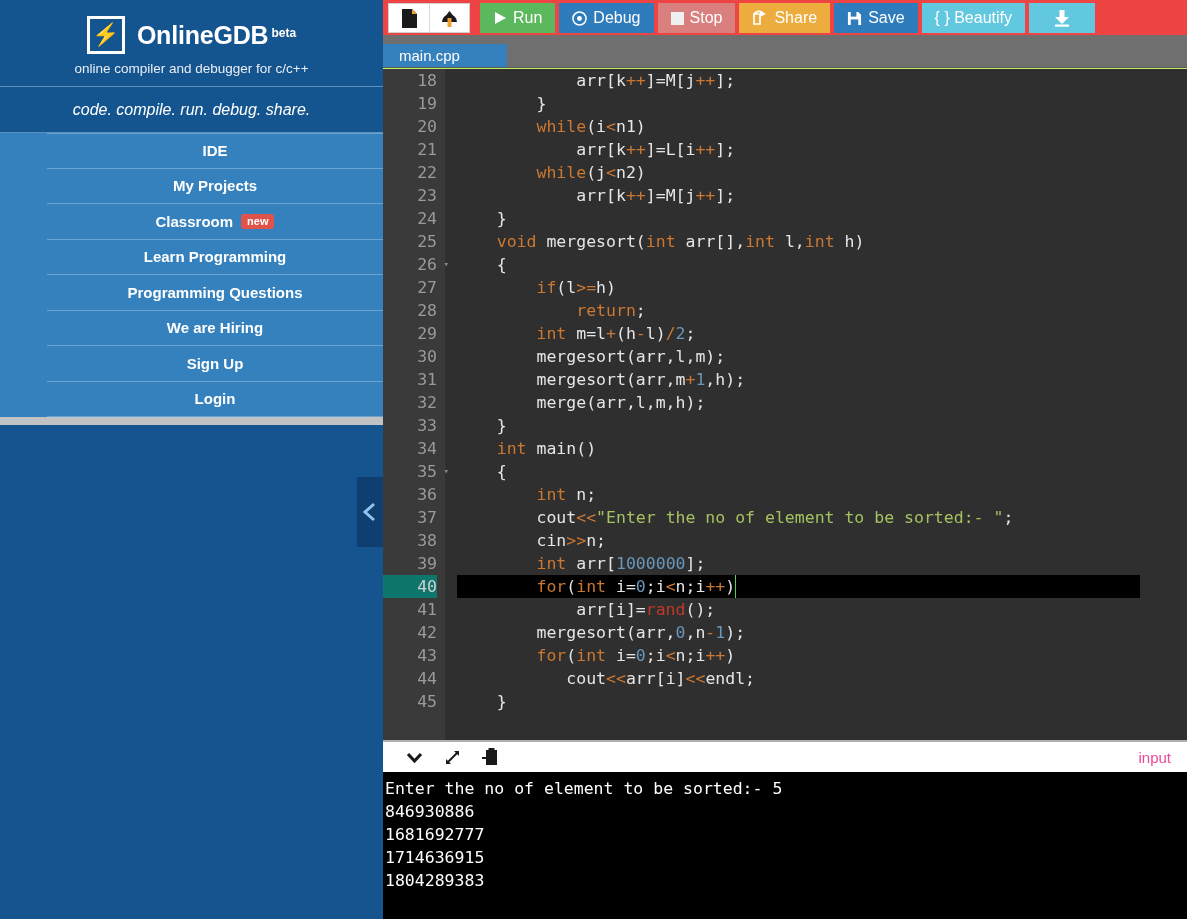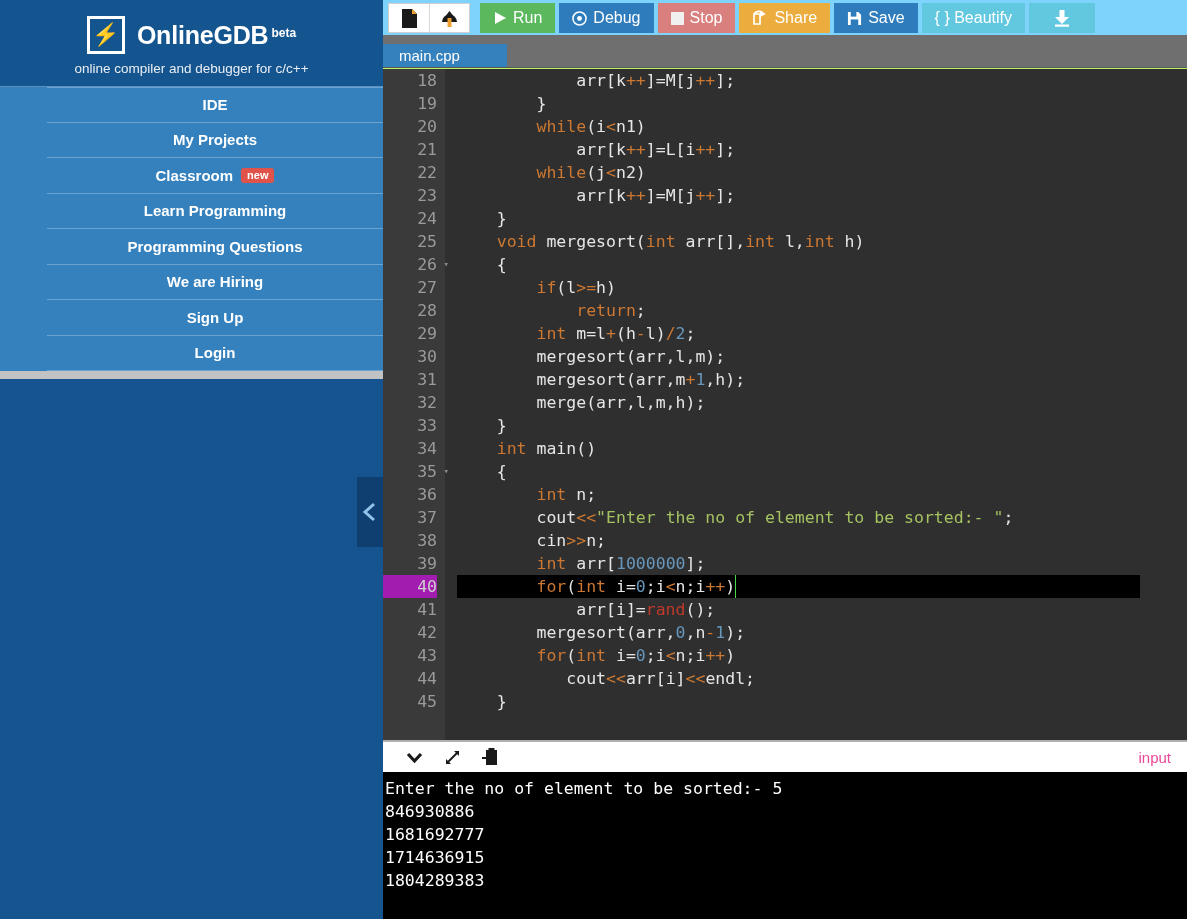--- a/index.html
+++ b/index.html
@@ -43,21 +43,21 @@
   .footer { background:#3581bd; padding:7px 6px 9px; text-align:center;
     font-size:13px; color:#fff; line-height:1.95; }
   .footer a { color:#fff; text-decoration:underline; cursor:pointer; }
   .footer .dot{ margin:0 4px; }
 
   
   #right { flex:1; display:flex; flex-direction:column; height:919px;
     background:#9a9a9a; min-width:0; }
 
   
-  .toolbar { height:35px; background:#7dd3fc; display:flex; align-items:stretch;
+  .toolbar { height:35px; background:#ef4444; display:flex; align-items:stretch;
     padding:2px 0 0 5px; gap:0; flex:0 0 35px; }
   .tb-iconset { display:flex; background:#fff; border:1px solid #d0d0d0;
     margin:1px 10px 2px 0; }
   .tb-icon { width:40px; display:flex; align-items:center; justify-content:center;
     cursor:pointer; }
   .tb-icon + .tb-icon { border-left:1px solid #d8d8d8; }
   .btn { display:flex; align-items:center; justify-content:center; gap:6px;
     color:#fff; font-size:16px; padding:0 13px; margin:1px 4px 2px 0; cursor:pointer;
     border:none; font-family:inherit; height:30px; white-space:nowrap; }
   .btn-run{ background:#5cb85c; }
@@ -75,21 +75,21 @@
     display:flex; align-items:center; padding:0 16px; min-width:124px; cursor:pointer; }
 
   
   .editor-wrap { flex:1 1 auto; display:flex; background:#2f2f2f; overflow:hidden;
     position:relative; min-height:0; border-top:1px solid #bef264; }
   .editor { flex:1; display:flex; background:#2f2f2f; overflow:hidden; }
   .gutter { width:62px; flex:0 0 62px; background:#3a3a3a; text-align:right;
     padding-right:8px; font-family:"DejaVu Sans Mono", monospace; font-size:16.5px;
     color:#9a9a9a; user-select:none; }
   .gutter .ln { height:23px; line-height:23px; position:relative; }
-  .gutter .ln.active{ background:#a21caf; color:#cfcfcf; }
+  .gutter .ln.active{ background:#0f766e; color:#cfcfcf; }
   .fold { position:absolute; right:-12px; top:0; color:#8a8a8a; font-size:9px; }
   .code { flex:1; font-family:"DejaVu Sans Mono", monospace; font-size:16.5px;
     color:#e6e6e6; padding-left:12px; white-space:pre; overflow:hidden; }
   .code .ln { height:23px; line-height:23px; }
   .code .ln.active{ background:#000000; }
   .rail { width:47px; flex:0 0 47px; background:#2f2f2f; }
 
   
   .k{ color:#cc7832; }   
   .n{ color:#6897bb; }   
@@ -121,20 +121,21 @@
         <div class="logo-box">
           <span class="bolt">⚡</span>
         </div>
         <div>
           <span class="brand-name">OnlineGDB</span><span class="beta">beta</span>
         </div>
       </div>
       <div class="tagline">online compiler and debugger for c/c++</div>
     </div>
 
+    <div class="slogan">code. compile. run. debug. share.</div>
 
     <div class="nav" id="nav">
         <div class="nav-item">
           <span>IDE</span>
         </div>
         <div class="nav-item">
           <span>My Projects</span>
         </div>
         <div class="nav-item">
           <span>Classroom</span>

